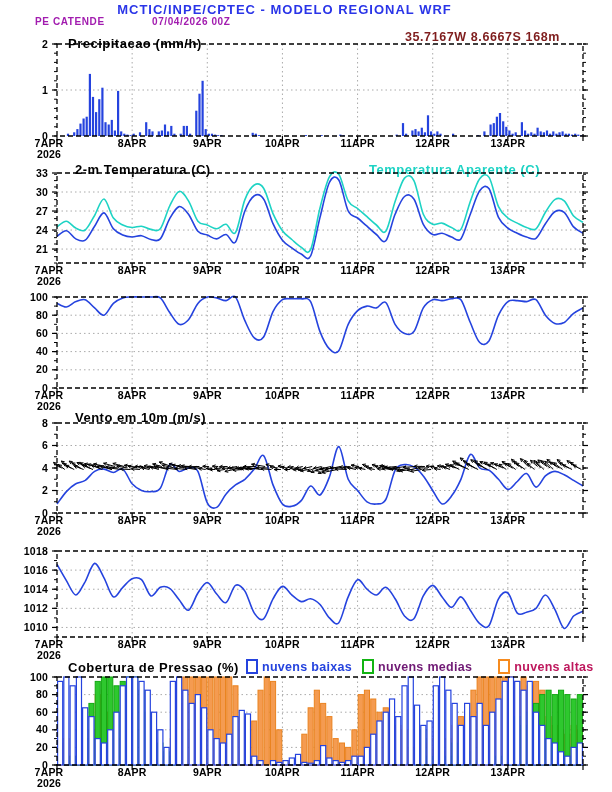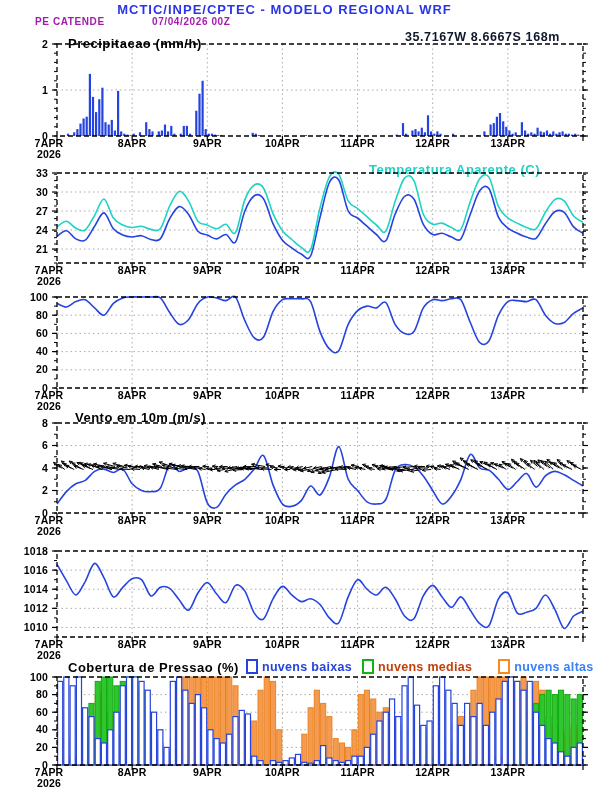--- a/index.html
+++ b/index.html
@@ -4,21 +4,21 @@
 <style>
   html,body{margin:0;padding:0;background:#fff;}
   #stage{position:relative;width:612px;height:792px;background:#ffffff;overflow:hidden;
          font-family:"Liberation Sans",sans-serif;}
   .abs{position:absolute;white-space:nowrap;}
   .hdr-title{left:0;top:2px;width:569px;text-align:center;color:#2a35e8;
              font-size:13px;font-weight:700;letter-spacing:1px;}
   .hdr-row2{top:16px;color:#a21caf;font-size:10px;font-weight:700;letter-spacing:.6px;}
   .station{left:35px;}
   .rundate{left:152px;text-align:right;}
-  .coords{top:30px;right:52px;color:#0f172a;font-size:12.5px;font-weight:700;letter-spacing:.6px;text-align:right;}
+  .coords{top:30px;right:52px;color:#7f1d1d;font-size:12.5px;font-weight:700;letter-spacing:.6px;text-align:right;}
   .ptitle{color:#000;font-size:13px;font-weight:700;letter-spacing:.5px;}
   .cyan{color:#1ed3c4;}
   .legend{display:flex;gap:10px;align-items:center;text-align:right;}
   .leg-item{display:flex;gap:4px;align-items:center;font-size:12.5px;font-weight:700;letter-spacing:.3px;}
   .leg-box{width:8px;height:11px;background:#fff;border:2px solid #000;display:inline-block;}
   svg text{font-family:"Liberation Sans",sans-serif;}
   .tick-label{font-size:10.5px;font-weight:700;fill:#000;letter-spacing:.2px;}
 </style>
 </head>
 <body>
@@ -26,37 +26,38 @@
 <div id="stage">
 
   <div class="abs hdr-title">MCTIC/INPE/CPTEC - MODELO REGIONAL WRF</div>
 
   <div class="abs hdr-row2 station">PE CATENDE</div>
   <div class="abs hdr-row2 rundate">07/04/2026 00Z</div>
   <div class="abs coords">35.7167W 8.6667S 168m</div>
 
   <div class="abs ptitle" style="left:68px;top:36px;">Precipitacao (mm/h)</div>
 
+  <div class="abs ptitle" style="left:75px;top:162px;">2-m Temperatura (C)</div>
   <div class="abs ptitle cyan" style="right:72px;top:162px;">Temperatura Aparente (C)</div>
 
 
   <div class="abs ptitle" style="left:75px;top:410px;">Vento em 10m (m/s)</div>
 
 
   <div class="abs ptitle" style="left:68px;top:660px;">Cobertura de Pressao (%)</div>
   <div class="abs legend" style="left:246px;top:659px;">
     <span class="leg-item" style="color:#2543de;">
       <span class="leg-box" style="border-color:#2543de;"></span>
       <span>nuvens baixas</span>
     </span>
-    <span class="leg-item" style="color:#c2410c;">
+    <span class="leg-item" style="color:#701a75;">
       <span class="leg-box" style="border-color:#12b412;"></span>
       <span>nuvens medias</span>
     </span>
-    <span class="leg-item" style="color:#3b82f6;padding-left:16px;">
+    <span class="leg-item" style="color:#be185d;padding-left:16px;">
       <span class="leg-box" style="border-color:#f68b1f;"></span>
       <span>nuvens altas</span>
     </span>
   </div>
 
   <svg id="plot" width="612" height="792" style="position:absolute;left:0;top:0;">
       <g>
         <line x1="57" y1="90" x2="583" y2="90" stroke="#aaaaaa" stroke-width="1" stroke-dasharray="1.5 3"></line>
         <line x1="132.14285714285714" y1="44" x2="132.14285714285714" y2="136" stroke="#aaaaaa" stroke-width="1" stroke-dasharray="1.5 3"></line>
         <line x1="207.28571428571428" y1="44" x2="207.28571428571428" y2="136" stroke="#aaaaaa" stroke-width="1" stroke-dasharray="1.5 3"></line>

